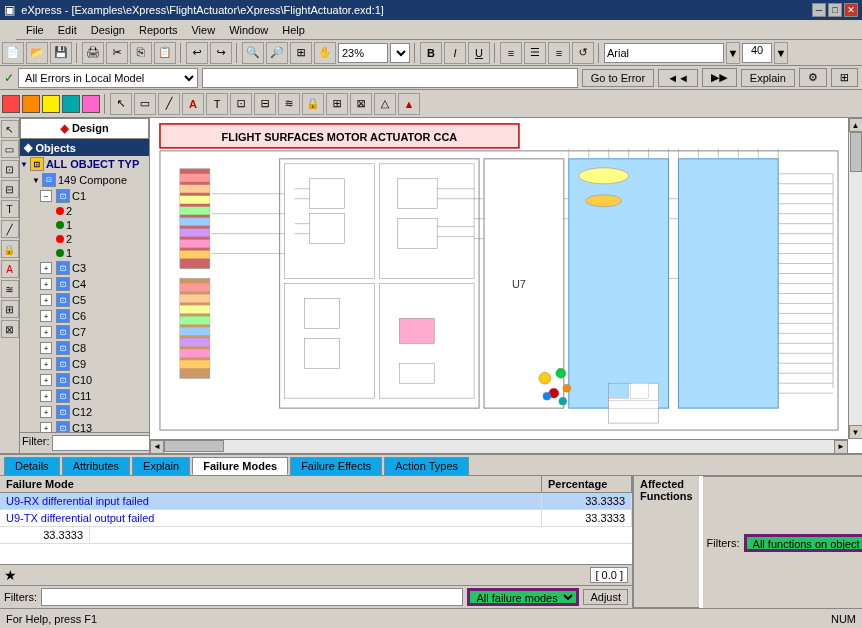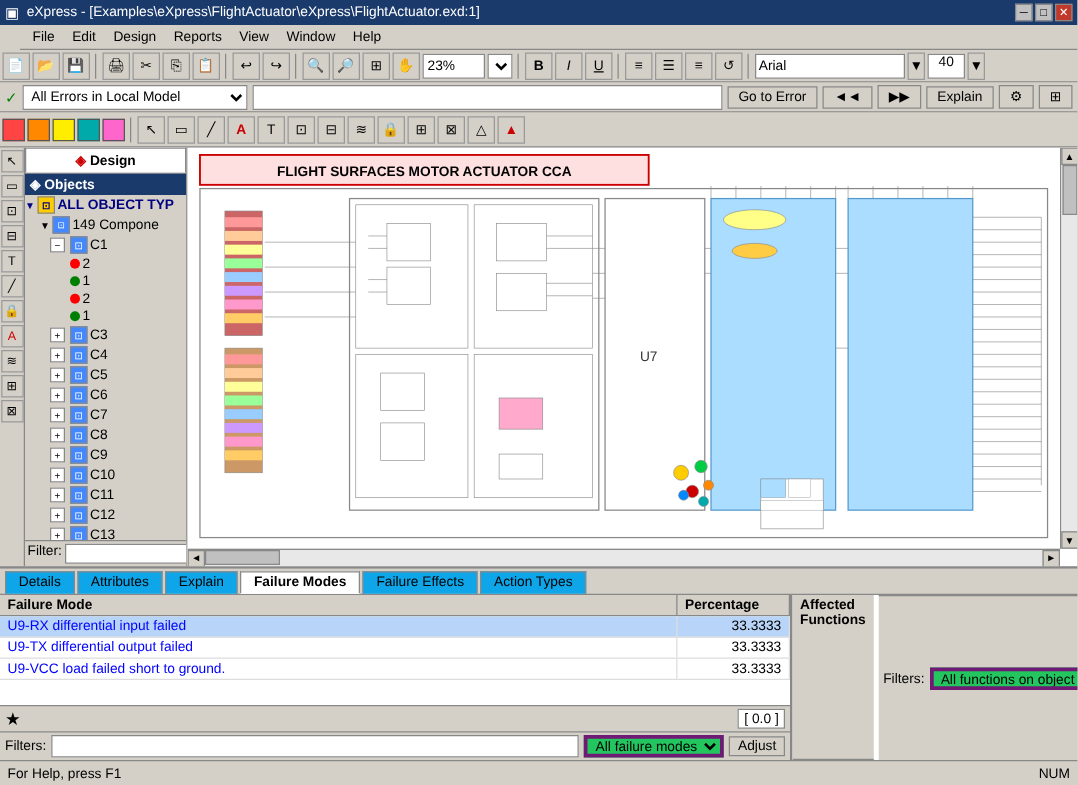--- a/index.html
+++ b/index.html
@@ -783,21 +783,20 @@
         <div class="table-body">
           <div class="table-row selected">
             <div class="td blue-text">U9-RX differential input failed</div>
             <div class="td pct">33.3333</div>
           </div>
           <div class="table-row">
             <div class="td blue-text">U9-TX differential output failed</div>
             <div class="td pct">33.3333</div>
           </div>
           <div class="table-row">
-            <div class="td blue-text">U9-VCC load failed short to ground.</div>
             <div class="td pct">33.3333</div>
           </div>
         </div>
         <div class="table-footer">
           <span class="star-btn">★</span>
           <span style="flex:1;"></span>
           <span style="border:1px solid #888;padding:1px 4px;background:white;font-size:11px;">[ 0.0 ]</span>
         </div>
         <div class="filter-bar">
           <span class="filter-label">Filters:</span>

